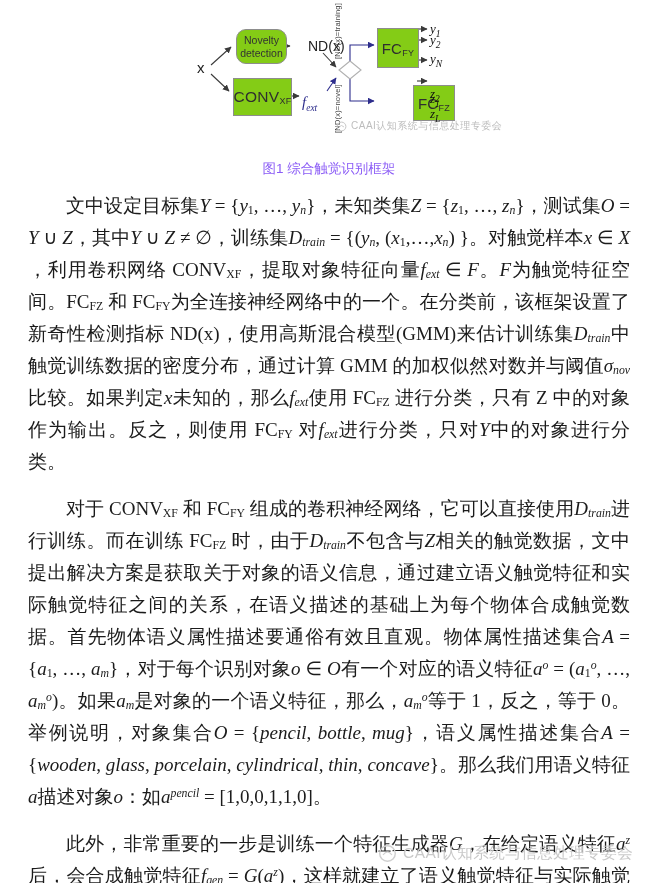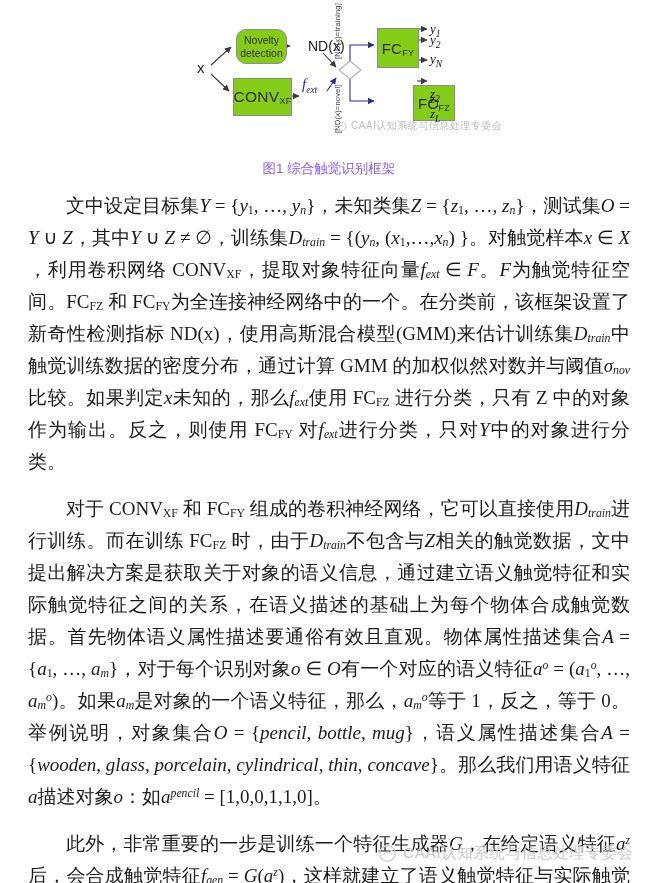--- a/index.html
+++ b/index.html
@@ -24,21 +24,21 @@
     display:flex;align-items:center;justify-content:center;color:#2f2f2f;
   }
   .rounded{border-radius:10px;}
   .novelty-text{font-size:10.5px;line-height:1.2;text-align:center;color:#333;}
   .conv-main{font-size:15.5px;letter-spacing:.3px;}
   .fc-main{font-size:15px;letter-spacing:.3px;}
   .box-sub{font-size:9px;line-height:0;vertical-align:-2px;}
   .x-label{left:197px;top:59px;font-size:15px;color:#222;}
   .nd-label{left:308px;top:38px;font-size:14px;color:#222;}
   .math-serif{font-family:"Liberation Serif",serif;font-style:italic;}
-  .fext-label{left:302px;top:76px;font-size:15px;color:var(--accent-navy);text-align:right;}
+  .fext-label{left:302px;top:94px;font-size:15px;color:var(--accent-navy);text-align:right;}
   .fext-label sub,.out-label sub{font-size:9.5px;line-height:0;font-style:italic;}
   .out-label{position:absolute;font-size:13px;color:#111;}
   .v-label{
     position:absolute;width:13px;display:flex;align-items:center;justify-content:center;
     writing-mode:vertical-rl;transform:rotate(180deg);
     font-size:7.5px;color:#444;letter-spacing:.2px;white-space:nowrap;
   }
   .mid-watermark{
     position:absolute;left:336px;top:119px;display:flex;align-items:center;gap:4px;
     color:var(--mid-watermark-gray);font-size:10px;letter-spacing:.5px;white-space:nowrap;

